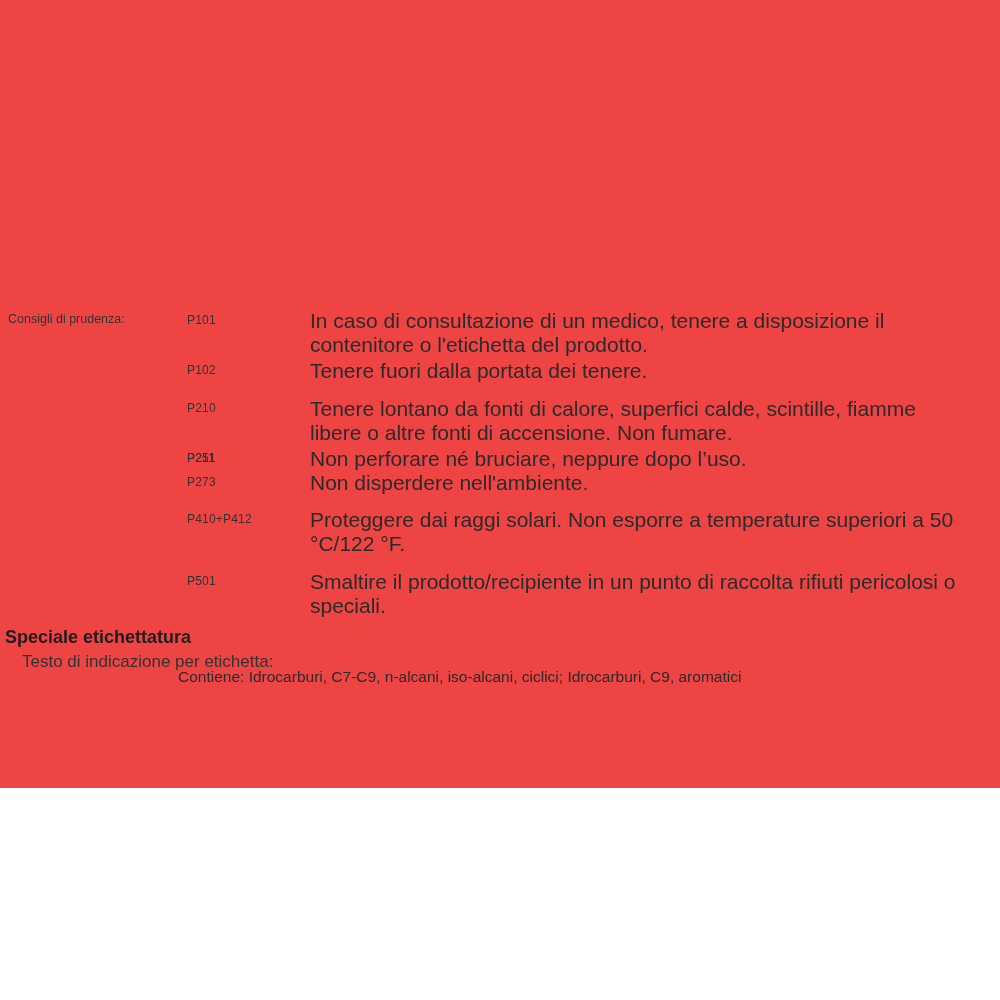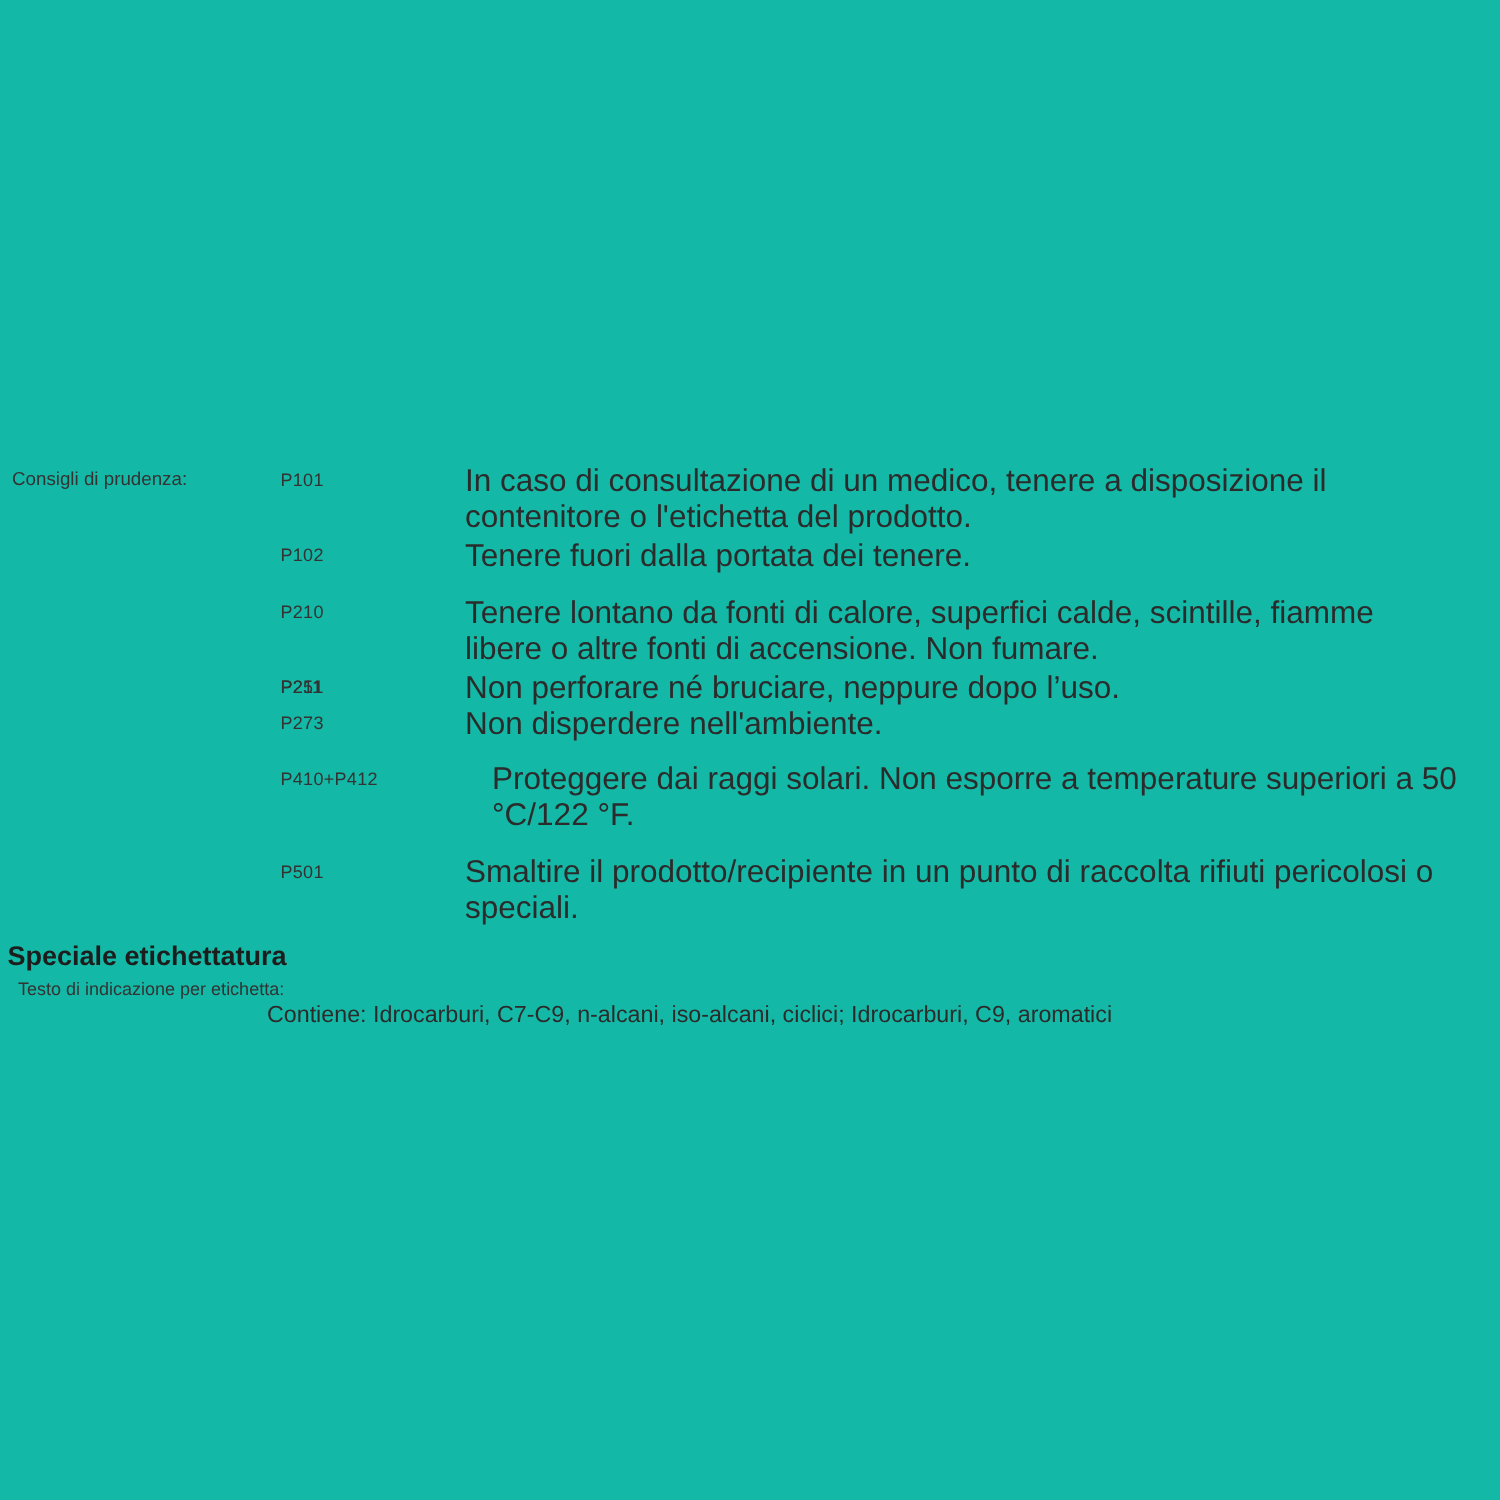--- a/index.html
+++ b/index.html
@@ -1,21 +1,21 @@
 <!DOCTYPE html>
 <html><head>
 <meta charset="utf-8">
 <style>
   * { margin: 0; padding: 0; box-sizing: border-box; }
   html, body { background: #ffffff; }
   .page {
     position: relative;
     width: 1000px;
-    height: 1000px;
-    background: #14b8a6;
+    height: 788px;
+    background: #ef4444;
     overflow: hidden;
     font-family: "Liberation Sans", "DejaVu Sans", sans-serif;
     color: #2b2b2b;
   }
   .cdp-label {
     position: absolute;
     left: 8px;
     top: 312px;
     font-size: 12.5px;
     color: #333333;
@@ -37,35 +37,35 @@
     white-space: nowrap;
   }
   .row .stmt {
     margin-left: 310px;
     width: 662px;
     font-size: 21px;
     line-height: 24px;
     color: #2b2b2b;
   }
   .row.gap2  { margin-top: 2px; }
-  .row.gap13 { margin-top: 13px; padding-left: 18px; }
+  .row.gap13 { margin-top: 13px; }
   .row.gap14 { margin-top: 14px; }
   .special-heading {
     position: absolute;
     left: 5px;
     top: 627px;
     font-size: 18px;
     font-weight: bold;
     color: #1d1d1d;
   }
   .special-sub {
     position: absolute;
-    left: 12px;
+    left: 22px;
     top: 652px;
-    font-size: 12px;
+    font-size: 17px;
     color: #333333;
   }
   .contains-line {
     position: absolute;
     left: 178px;
     top: 668px;
     font-size: 15.5px;
     color: #2b2b2b;
     white-space: nowrap;
   }

